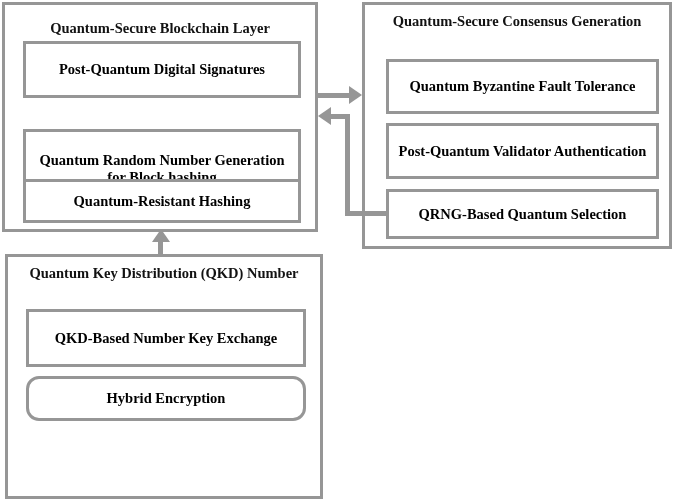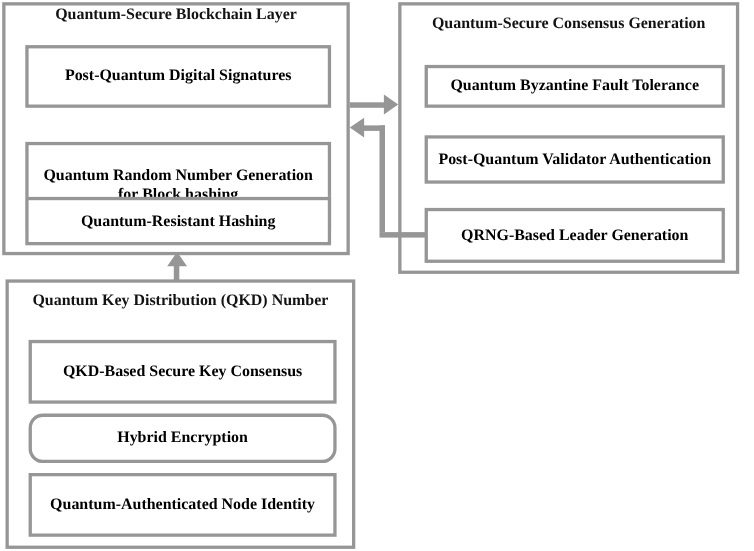--- a/index.html
+++ b/index.html
@@ -90,65 +90,62 @@
     border-right: 9px solid transparent;
     border-bottom: 13px solid #969696;
   }
 </style>
 </head>
 <body>
 
 <div id="diagram">
 
   <div class="panel" style="left:2px; top:2px; width:316px; height:230px;">
-    <div class="panel-title" style="top:0;">Quantum-Secure Blockchain Layer</div>
+    <div class="panel-title" style="top:15px;">Quantum-Secure Blockchain Layer</div>
 
     <div class="box" style="left:18px; top:36px; width:278px; height:57px;">
       <span class="box-label">Post-Quantum Digital Signatures</span>
     </div>
 
     <div class="box" style="left:18px; top:100px; width:278px; height:80px;margin-top:24px;">
       <span class="box-label">Quantum Random Number Generation for Block hashing</span>
     </div>
 
     <div class="box" style="left:18px; top:174px; width:278px; height:44px;font-family:Liberation Serif, serif;">
       <span class="box-label">Quantum-Resistant Hashing</span>
     </div>
   </div>
 
   <div class="panel" style="left:362px; top:2px; width:310px; height:247px;">
     <div class="panel-title" style="top:8px;">Quantum-Secure Consensus Generation</div>
 
-    <div class="box" style="left:21px; top:54px; width:273px; height:39px;">
+    <div class="box" style="left:21px; top:54px; width:273px; height:55px;">
       <span class="box-label">Quantum Byzantine Fault Tolerance</span>
     </div>
 
-    <div class="box" style="left:21px; top:118px; width:273px; height:44px;">
+    <div class="box" style="left:21px; top:118px; width:273px; height:56px;">
       <span class="box-label">Post-Quantum Validator Authentication</span>
     </div>
 
     <div class="box" style="left:21px; top:184px; width:273px; height:50px;">
-      <span class="box-label">QRNG-Based Leader Generation</span>
+      <span class="box-label">QRNG-Based Quantum Selection</span>
     </div>
   </div>
 
   <div class="panel" style="left:5px; top:254px; width:318px; height:245px;">
     <div class="panel-title" style="top:8px;">Quantum Key Distribution (QKD) Number</div>
 
     <div class="box" style="left:18px; top:52px; width:280px; height:58px;">
-      <span class="box-label">QKD-Based Secure Key Consensus</span>
+      <span class="box-label">QKD-Based Number Key Exchange</span>
     </div>
 
     <div class="box" style="left:18px; top:119px; width:280px; height:45px;border-radius:13px;">
       <span class="box-label">Hybrid Encryption</span>
     </div>
 
-    <div class="box" style="left:18px; top:173px; width:280px; height:58px;">
-      <span class="box-label">Quantum-Authenticated Node Identity</span>
-    </div>
   </div>
 
   <div>
     <div class="conn-h" style="left:318px; top:93px; width:33px;"></div>
     <div class="arrow arrow-right" style="left:349px; top:86px;"></div>
   </div>
 
   <div>
 
     <div class="conn-h" style="left:345px; top:211px; width:42px;"></div>

